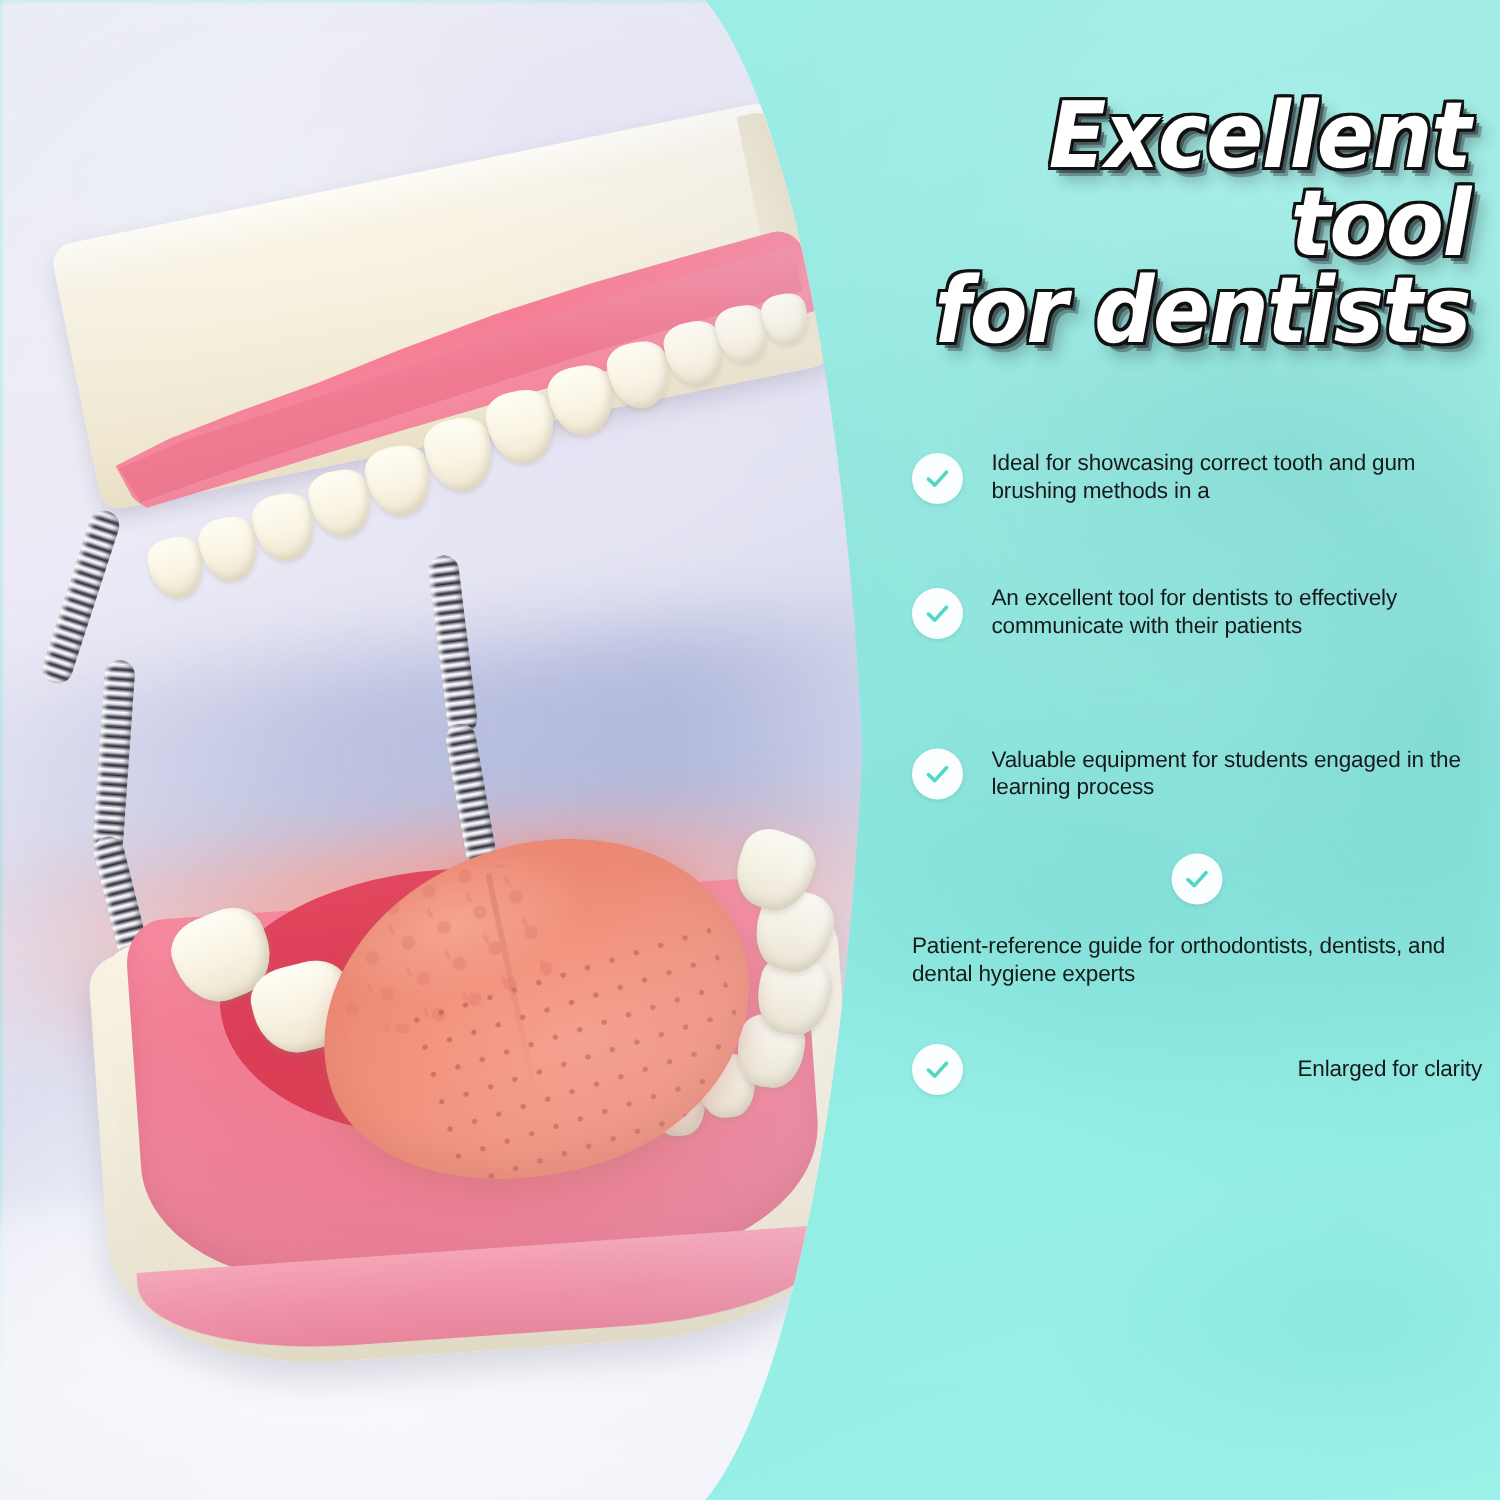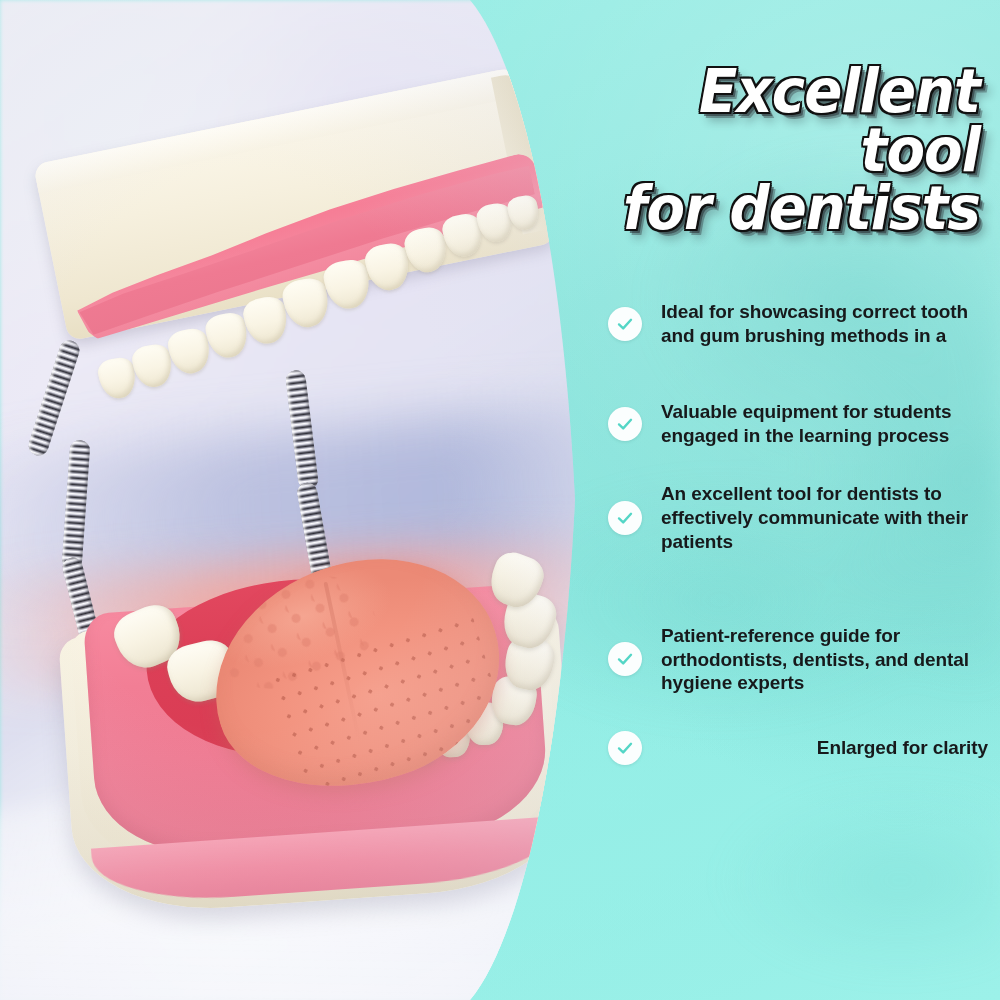--- a/index.html
+++ b/index.html
@@ -261,30 +261,30 @@
     flex:0 0 auto;
     width:34px; height:34px;
     border-radius:50%;
     background:#fbfefe;
     display:flex; align-items:center; justify-content:center;
     box-shadow:0 1px 3px rgba(70,140,134,.22);
   }
   .check-icon svg{ display:block; }
   .bullet-text{
     font-family:"Liberation Sans", sans-serif;
-    font-weight:700;
-    font-size:19px;
+    font-weight:400;
+    font-size:15px;
     line-height:1.26;
     color:#17191b;
     letter-spacing:-0.1px;
   }
   .b1 { margin-bottom:52px; }
   .b2 { margin-bottom:70px; }
   .b3 { margin-bottom:34px; }
-  .b4 { margin-bottom:44px; }
+  .b4 { margin-bottom:44px;flex-direction:column; }
   .b5 { margin-bottom:0;justify-content:space-between; }
 </style>
 </head>
 <body>
 
 <div id="poster">
 
   <div class="bg-teal"></div>
   <div class="bg-swirl"></div>
 
@@ -367,38 +367,38 @@
 
     <div class="bullet b1">
       <span class="check-icon">
         <svg width="20" height="20" viewBox="0 0 20 20" aria-hidden="true">
           <path d="M4 10.4 L8.2 14.4 L16 5.8" fill="none" stroke="#54d6c6" stroke-width="2.4" stroke-linecap="round" stroke-linejoin="round"></path>
         </svg>
       </span>
       <span class="bullet-text">Ideal for showcasing correct tooth and gum brushing methods in a</span>
     </div>
 
+    <div class="bullet b2">
+      <span class="check-icon">
+        <svg width="20" height="20" viewBox="0 0 20 20" aria-hidden="true">
+          <path d="M4 10.4 L8.2 14.4 L16 5.8" fill="none" stroke="#54d6c6" stroke-width="2.4" stroke-linecap="round" stroke-linejoin="round"></path>
+        </svg>
+      </span>
+      <span class="bullet-text">An excellent tool for dentists to effectively communicate with their patients</span>
+    </div>
+
     <div class="bullet b3">
       <span class="check-icon">
         <svg width="20" height="20" viewBox="0 0 20 20" aria-hidden="true">
           <path d="M4 10.4 L8.2 14.4 L16 5.8" fill="none" stroke="#54d6c6" stroke-width="2.4" stroke-linecap="round" stroke-linejoin="round"></path>
         </svg>
       </span>
       <span class="bullet-text">Valuable equipment for students engaged in the learning process</span>
     </div>
 
-    <div class="bullet b2">
-      <span class="check-icon">
-        <svg width="20" height="20" viewBox="0 0 20 20" aria-hidden="true">
-          <path d="M4 10.4 L8.2 14.4 L16 5.8" fill="none" stroke="#54d6c6" stroke-width="2.4" stroke-linecap="round" stroke-linejoin="round"></path>
-        </svg>
-      </span>
-      <span class="bullet-text">An excellent tool for dentists to effectively communicate with their patients</span>
-    </div>
-
     <div class="bullet b4">
       <span class="check-icon">
         <svg width="20" height="20" viewBox="0 0 20 20" aria-hidden="true">
           <path d="M4 10.4 L8.2 14.4 L16 5.8" fill="none" stroke="#54d6c6" stroke-width="2.4" stroke-linecap="round" stroke-linejoin="round"></path>
         </svg>
       </span>
       <span class="bullet-text">Patient-reference guide for orthodontists, dentists, and dental hygiene experts</span>
     </div>
 
     <div class="bullet b5">

